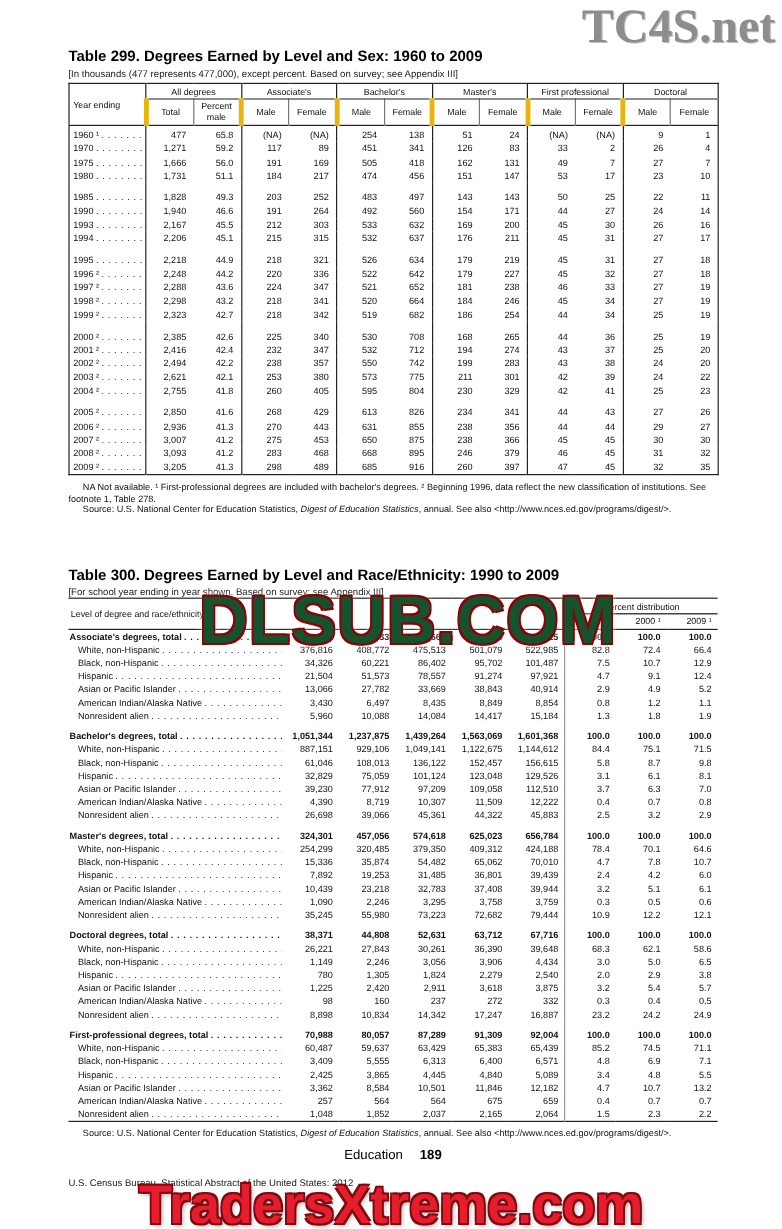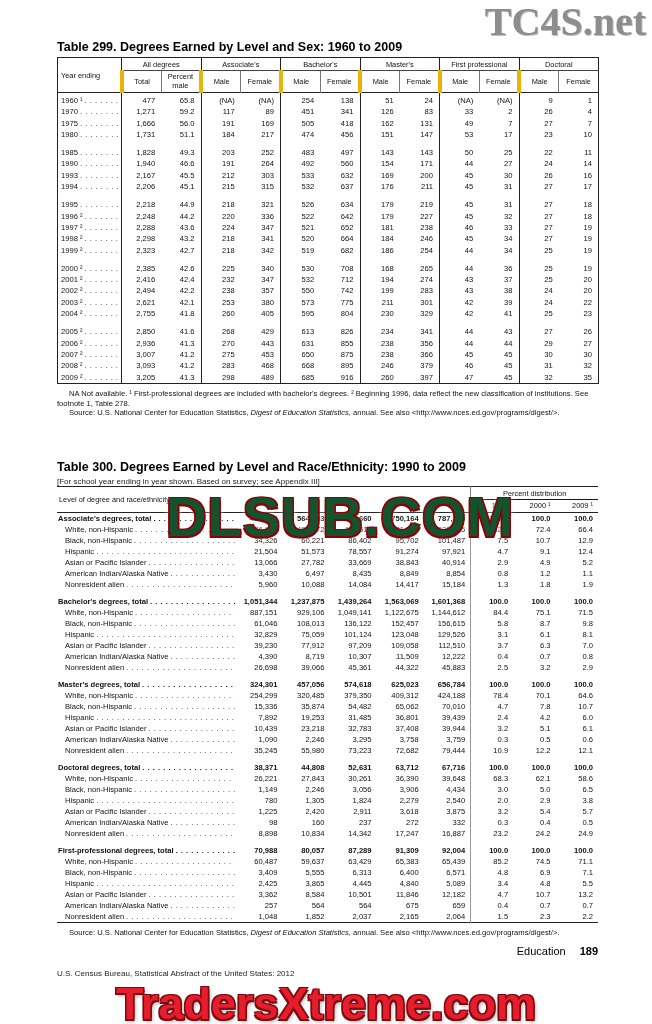--- a/index.html
+++ b/index.html
@@ -51,21 +51,21 @@
   #t300 .hidden-head, #t300 .hidden-year { border: 0; }
   #t300 td { line-height: 11px; color: #111; }
   #t300 td.num { text-align: right; padding-right: 5px; }
   #t300 td.pct-first { border-left: 1px solid #999; }
   #t300 tr.total-row td { font-weight: bold; }
   #t300 tr.section-start td { padding-top: 6px; }
   #t300 .label-cell { padding-left: 1px; }
   #t300 .label-cell.indent { padding-left: 8px; }
 
   
-  .edu-line { text-align: right; font-size: 11px; margin-top: 7px; color: #000; }
+  .edu-line { text-align: center; font-size: 11px; margin-top: 7px; color: #000; }
   .edu-line .pg { margin-left: 14px; font-weight: bold; }
   .census-line { font-size: 8px; margin-top: 12px; color: #1c1c1c; }
 
   
   .wm { position: absolute; font-weight: bold; pointer-events: none; white-space: nowrap; }
   .wm-top {
     top: -2px; right: 6px;
     font-family: "Liberation Serif", serif;
     font-size: 40px; color: #8d8d8d;
     text-shadow: 1px 1px 0 #bdbdbd;
@@ -86,20 +86,21 @@
   }
 </style>
 </head>
 <body>
 
 <div class="wm wm-top">TC4S.net</div>
 
 <div class="content">
 
   <div class="tbl-title">Table 299. Degrees Earned by Level and Sex: 1960 to 2009</div>
+  <div class="tbl-sub">[In thousands (477 represents 477,000), except percent. Based on survey; see Appendix III]</div>
 
   <table id="t299">
     <colgroup>
       <col style="width:64px">
       <col span="12" style="width:39.75px">
     </colgroup>
     <thead>
         <tr>
           <th class="year-head" rowspan="2">Year ending</th>
           <th class="group-head" colspan="2">All degrees</th>

